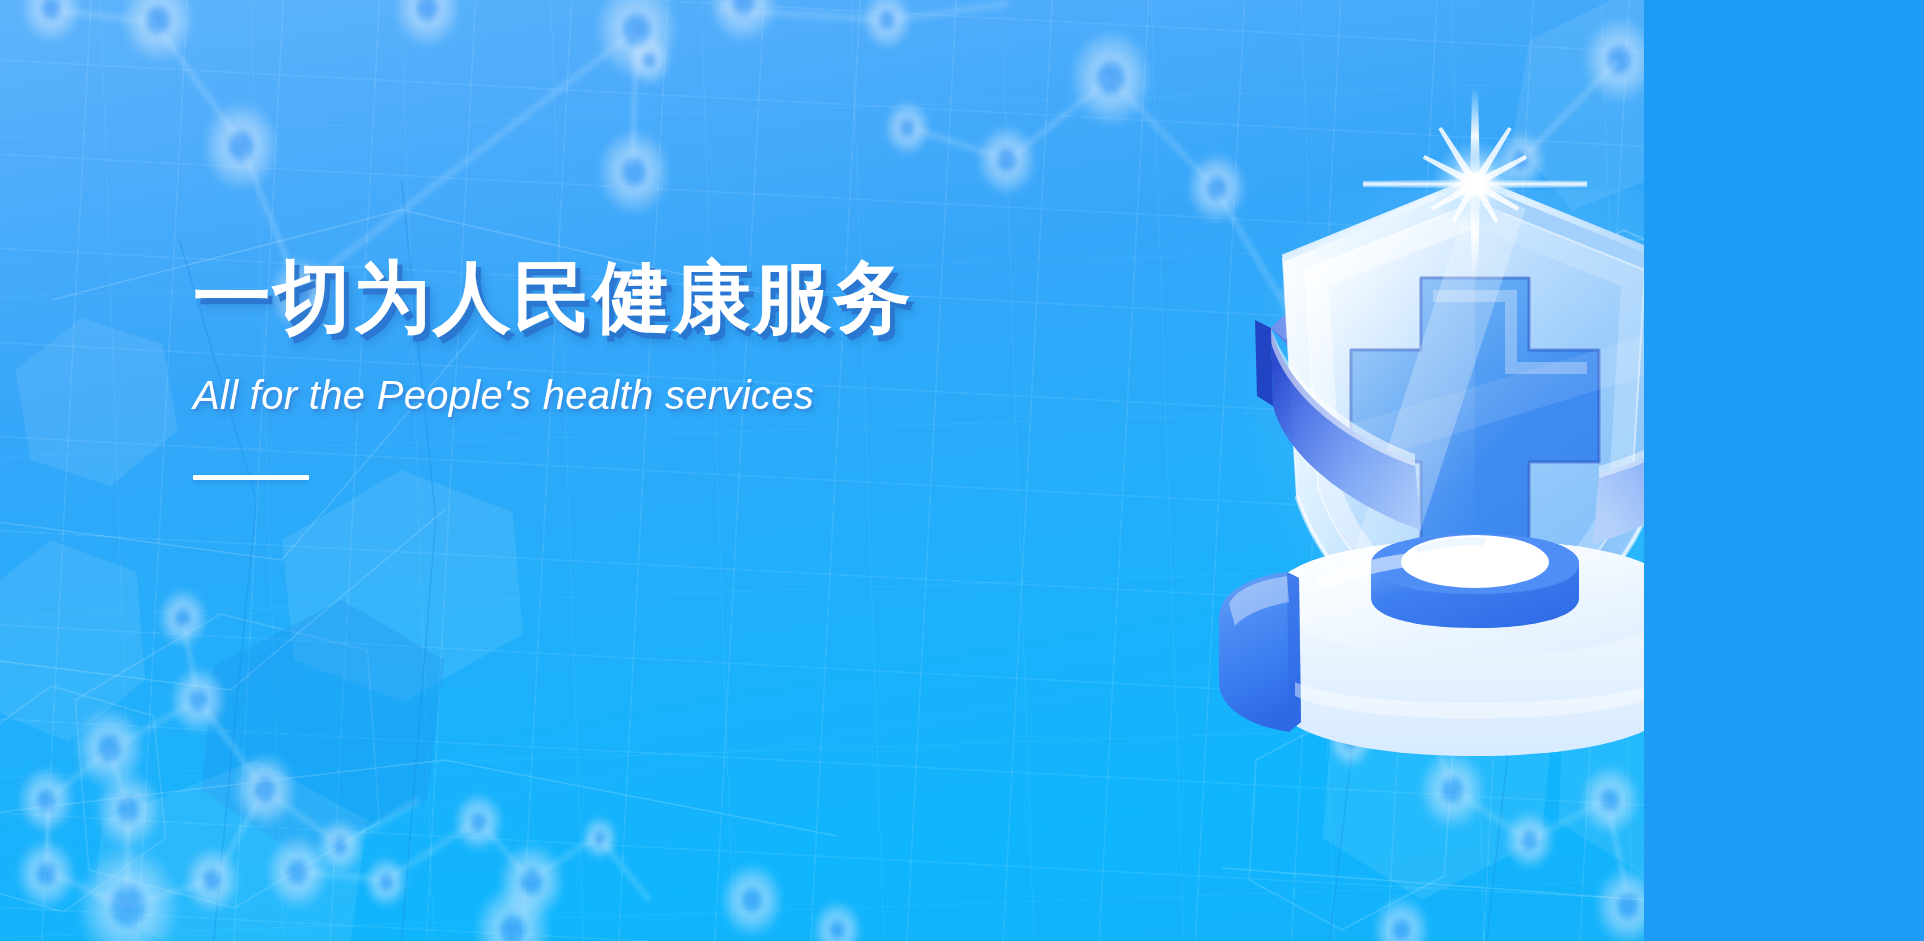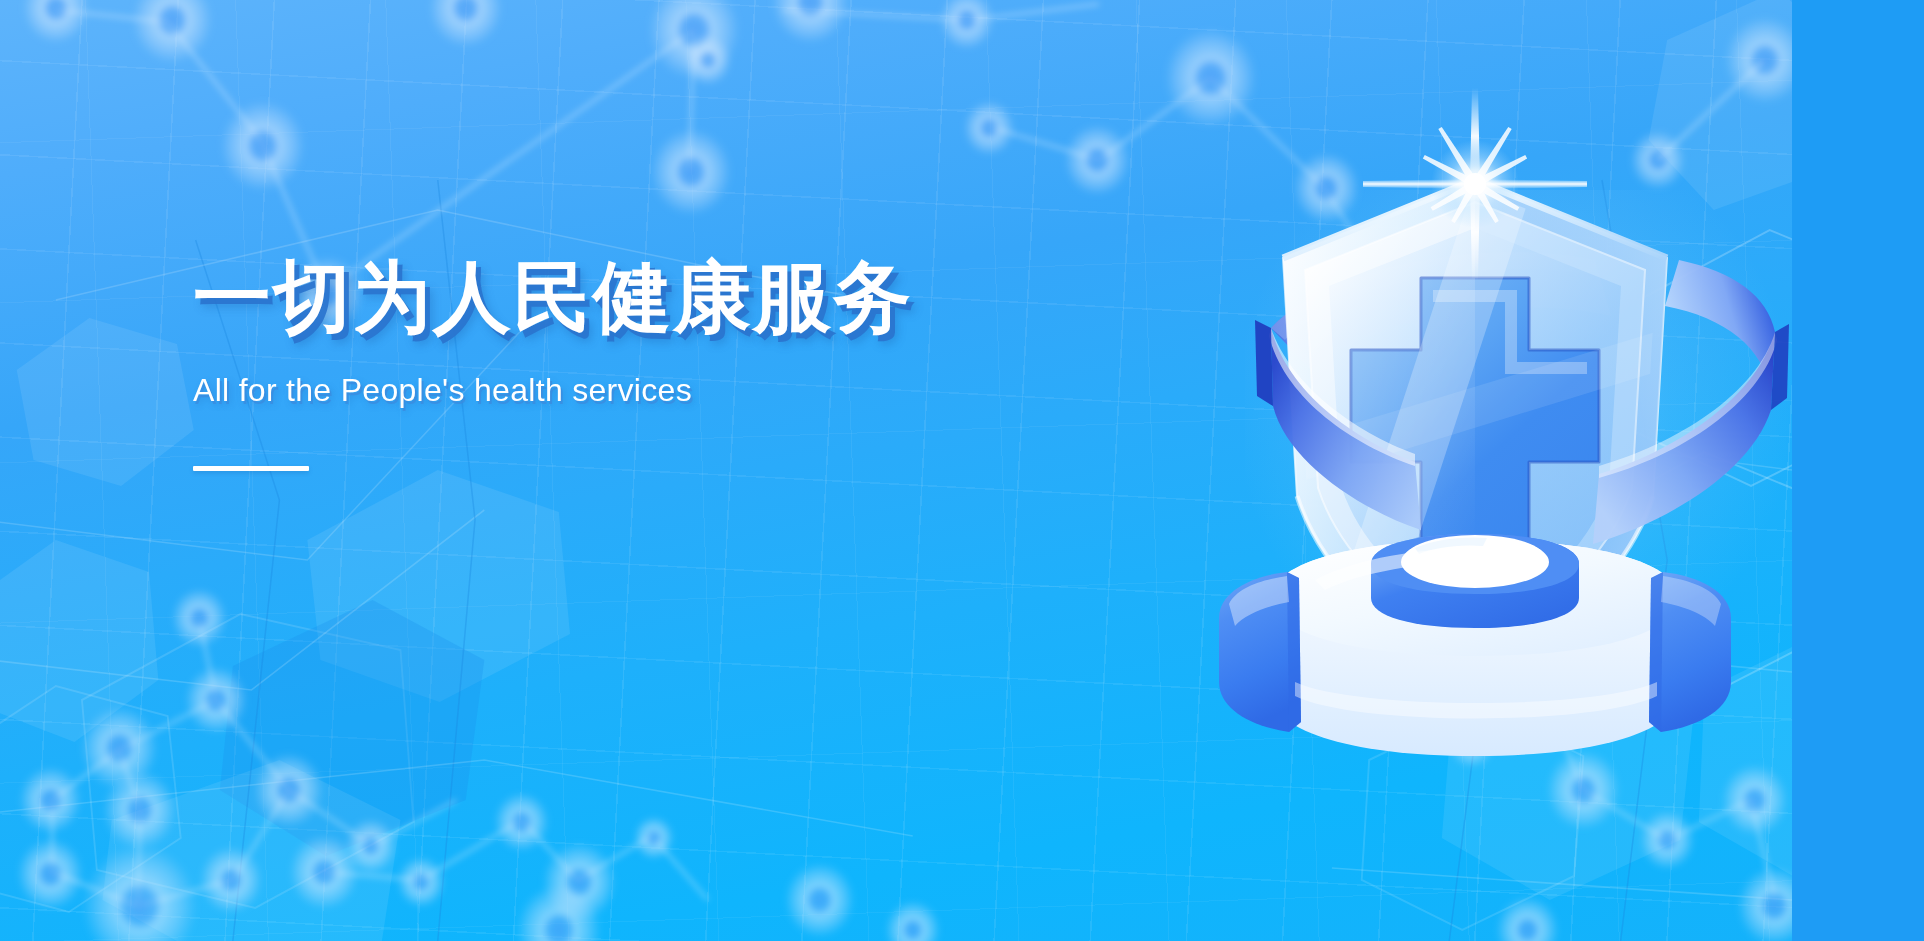--- a/index.html
+++ b/index.html
@@ -1,20 +1,20 @@
 <!DOCTYPE html>
 <html><head>
 <meta charset="utf-8">
 <style>
   html,body{margin:0;padding:0;background:#1e9cf5;}
   *{box-sizing:border-box;}
 
   .banner{
     position:relative;
-    width:1792px;
+    width:1644px;
     height:941px;
     overflow:hidden;
     font-family:"Liberation Sans","DejaVu Sans",sans-serif;
     background:linear-gradient(170deg,#5eb4fb 0%,#4fadfb 14%,#36a6f9 34%,#1eb0fb 62%,#0fb5fd 82%,#14b2fb 100%);
   }
 
   
   .bg-layer{position:absolute;inset:0;pointer-events:none;}
 
   .grid-layer{
@@ -44,27 +44,28 @@
     letter-spacing:2px;
     color:#ffffff;
     white-space:nowrap;
     text-shadow:
        5px 6px 0 rgba(42,116,206,.92),
        7px 9px 10px rgba(20,80,160,.30);
   }
 
   .subhead{
     margin:34px 0 0 0;
-    font-size:32px;
+    font-size:40px;
     font-weight:400;
     line-height:1.1;
     letter-spacing:.3px;
     color:#ffffff;
     white-space:nowrap;
     text-shadow:2px 3px 0 rgba(58,140,224,.80), 3px 4px 7px rgba(20,80,160,.25);
+    font-style:italic;
   }
 
   .rule{
     margin-top:58px;
     width:116px;
     height:5px;
     background:#ffffff;
     border-radius:1px;
     box-shadow:0 2px 4px rgba(20,80,160,.22);
   }

